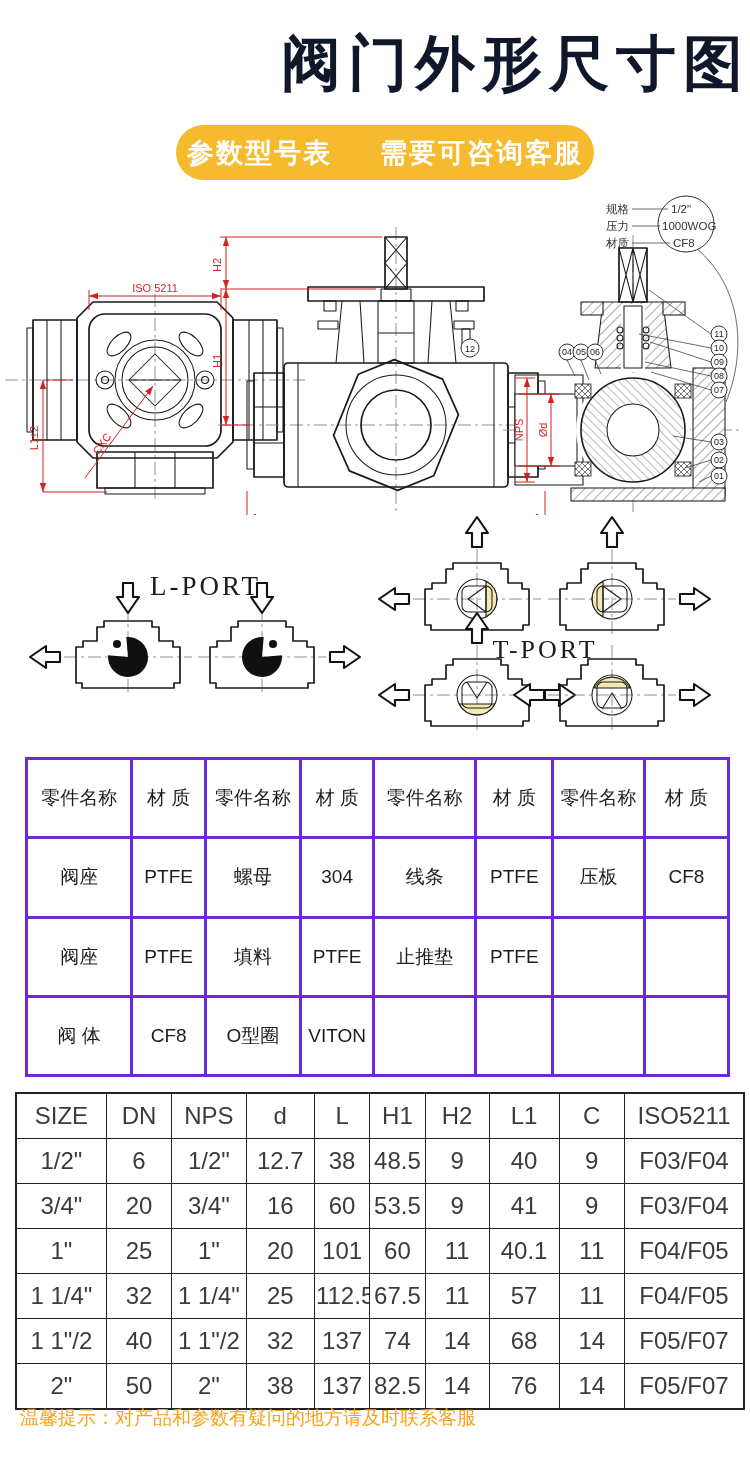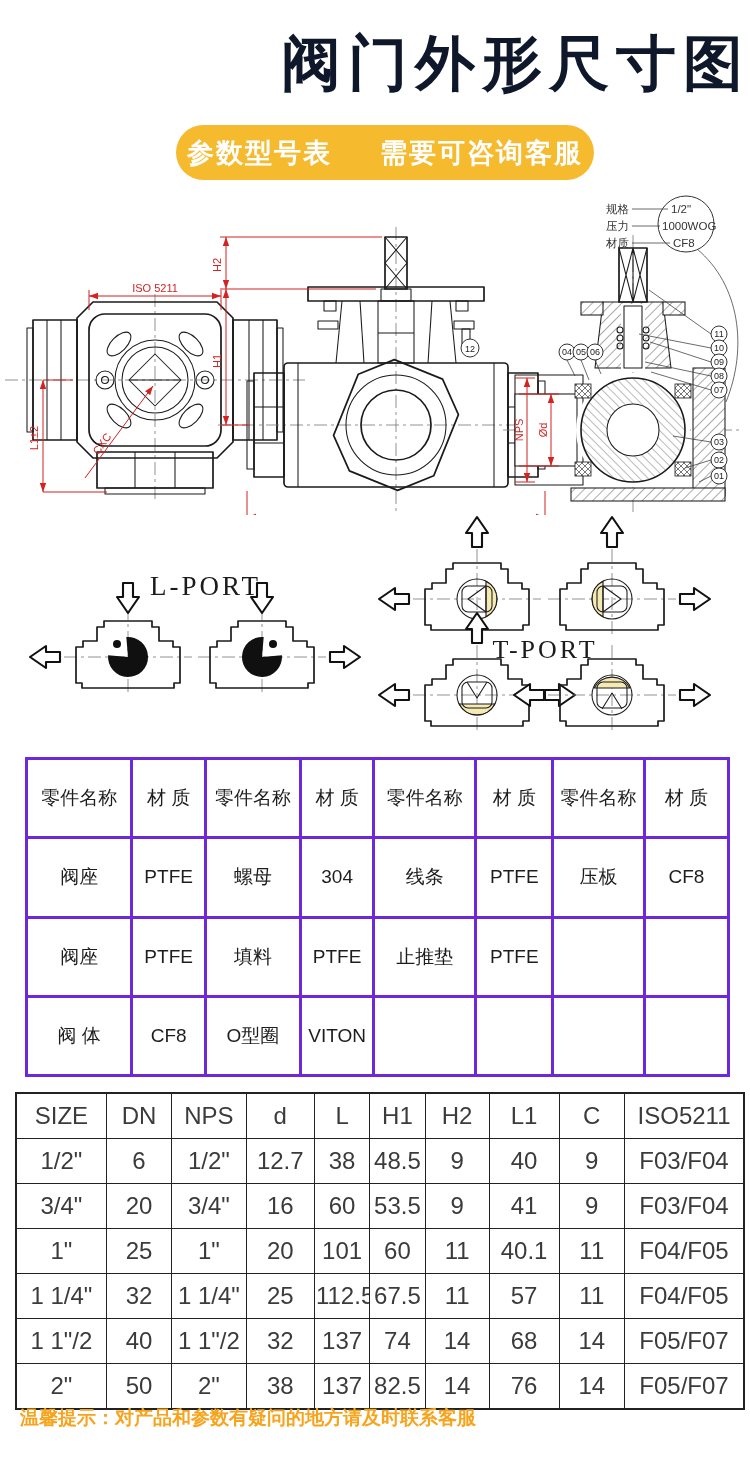--- a/index.html
+++ b/index.html
@@ -27,21 +27,21 @@
   .blk{fill:#101010;stroke:none;}
   .yel{fill:#f5e9b4;stroke:#1b1b1b;stroke-width:1.1;}
   .arw{fill:#fff;stroke:#111;stroke-width:2.1;stroke-linejoin:round;}
   
   table{position:absolute;border-collapse:collapse;table-layout:fixed;text-align:center;background:#fff;}
   td{vertical-align:middle;overflow:hidden;white-space:nowrap;}
   #parts-table{left:25px;top:757px;width:705px;height:320px;font-size:19px;color:#1d1d1d;border:3px solid #000;}
   #parts-table td{border:3px solid #6d28d9;height:64px;}
   #size-table{left:15px;top:1092px;width:730px;height:297px;font-size:24px;color:#3b3b3b;border:2.5px solid #222;}
   #size-table td{border:1.5px solid #222;height:42px;font-weight:400;}
-  .footer{position:absolute;left:20px;top:1405px;font-size:19px;font-weight:700;color:#f7a31c;}
+  .footer{position:absolute;left:20px;top:1405px;font-size:19px;font-weight:400;color:#f7a31c;}
 </style>
 </head>
 <body>
 
 <div class="page">
 
   <h1 class="title">阀门外形尺寸图</h1>
 
   <div class="pill">
     <span>参数型号表</span>

